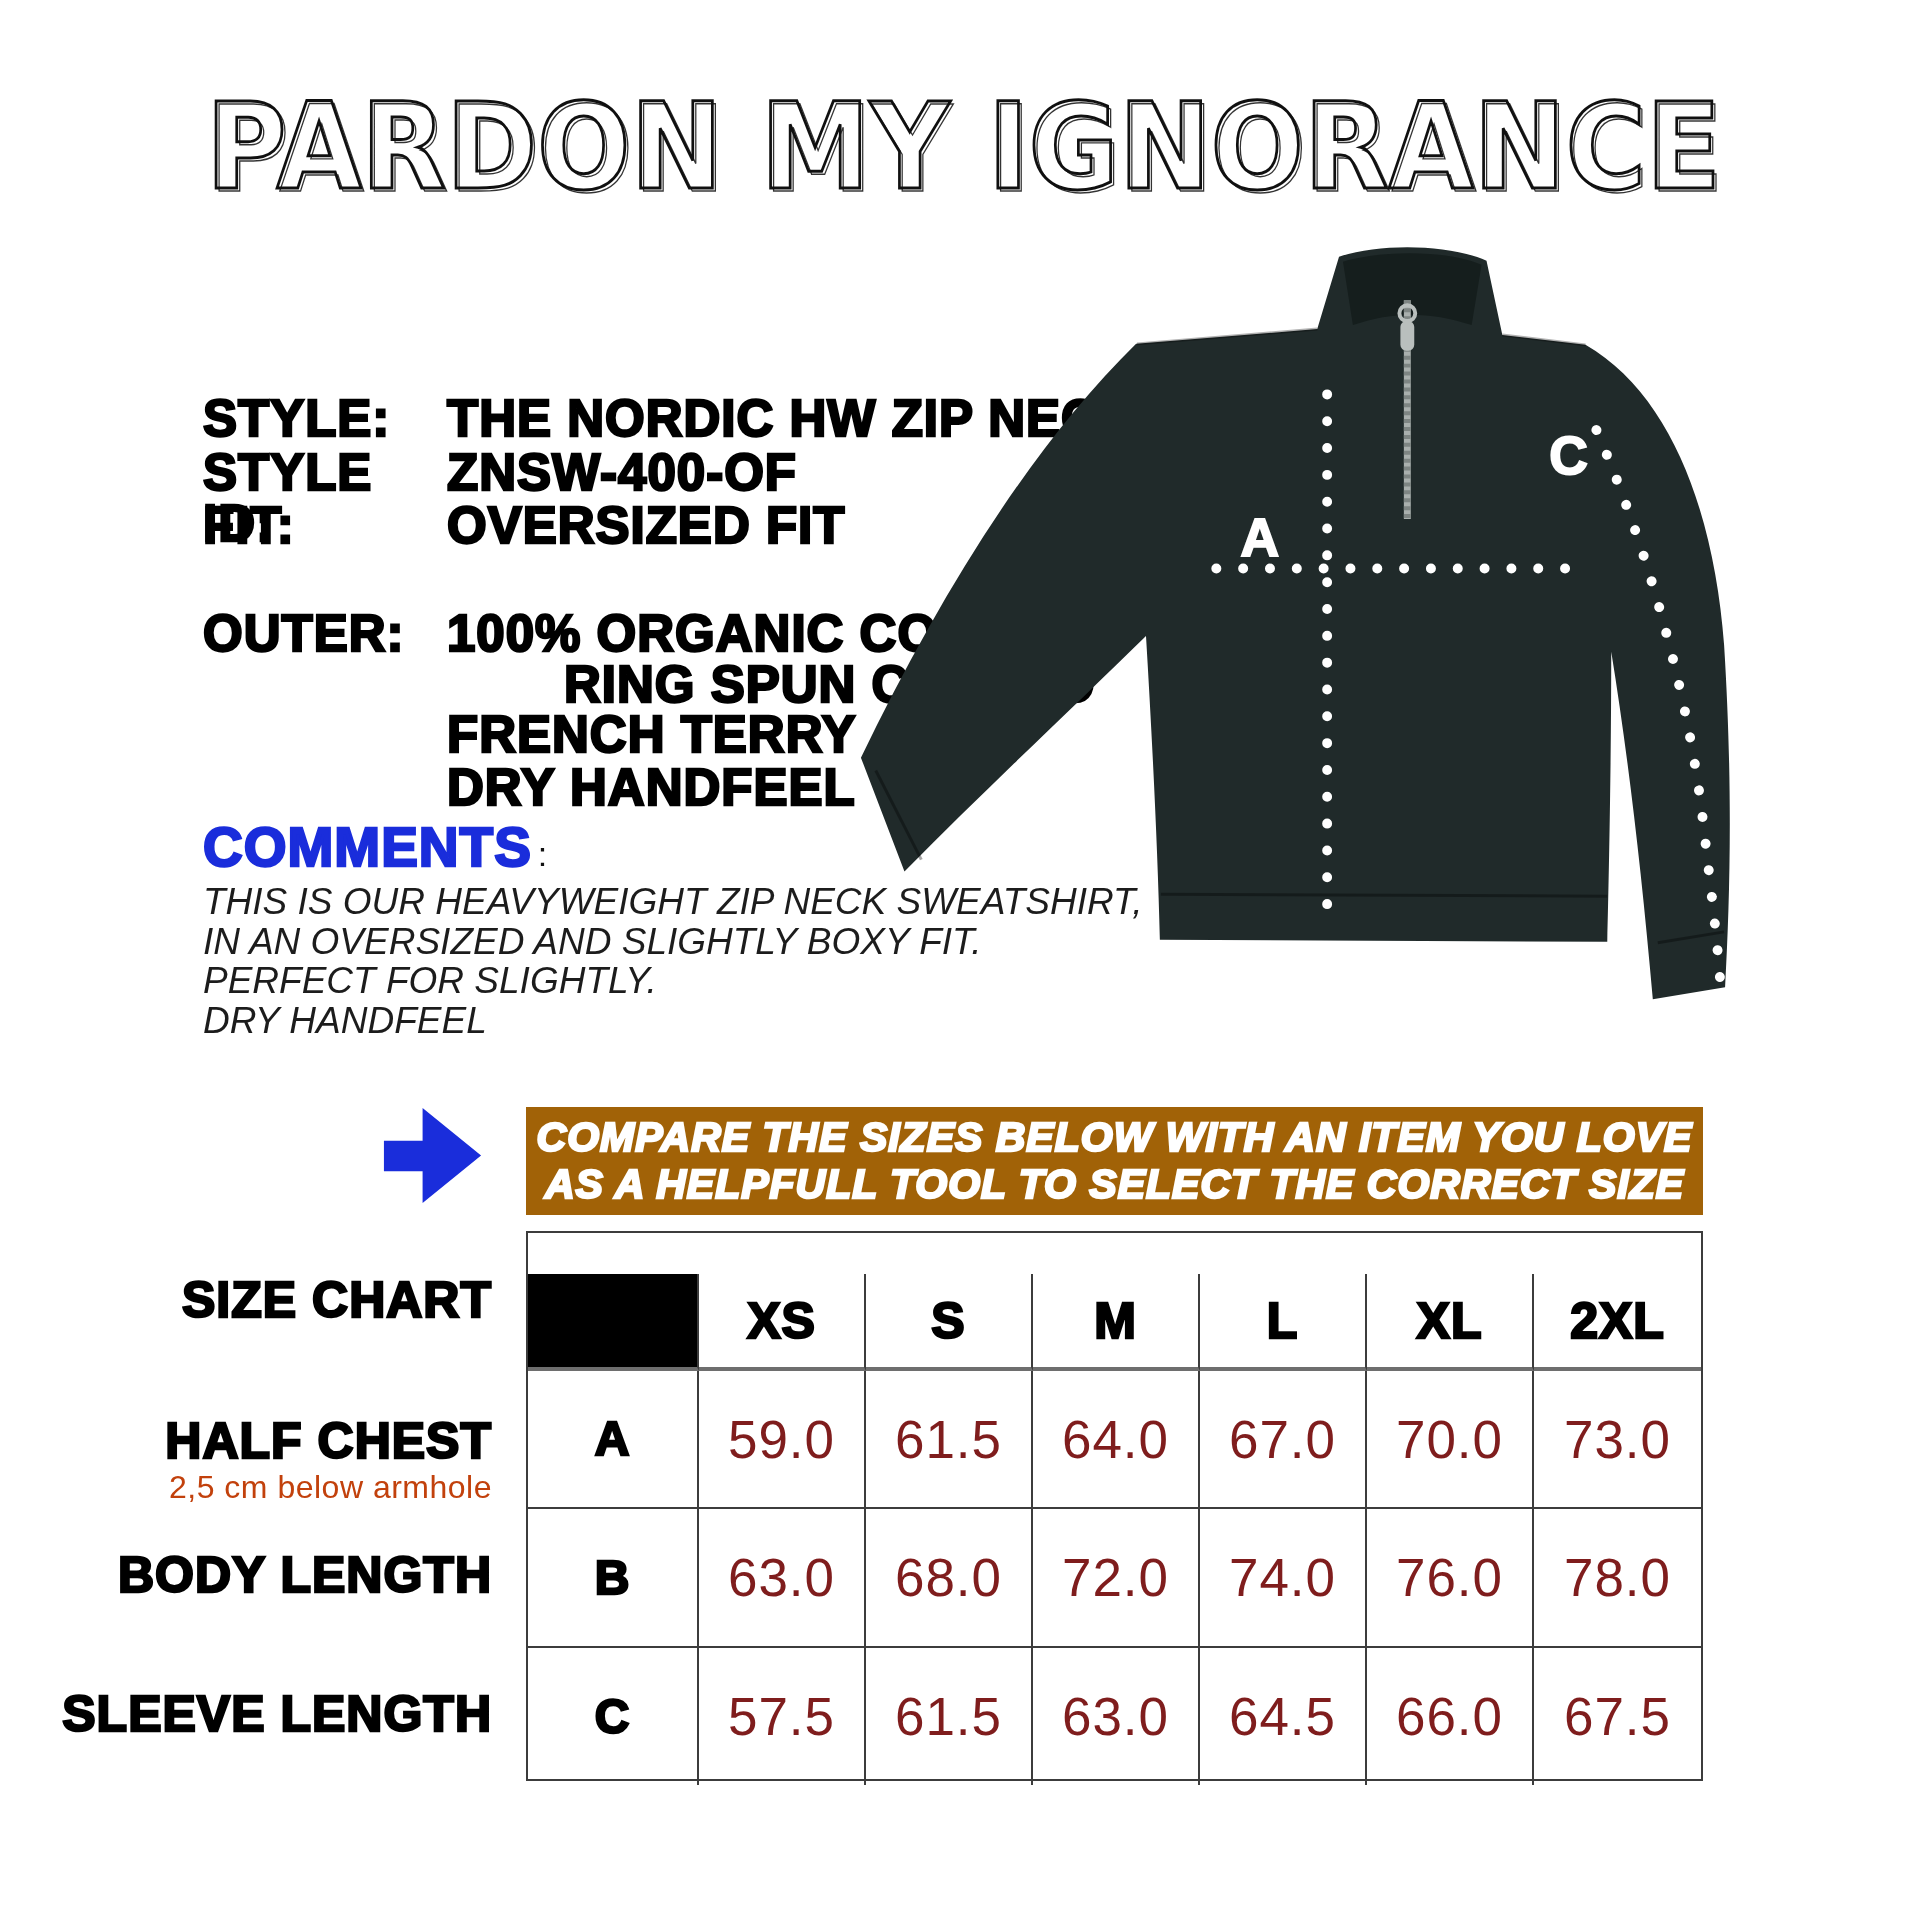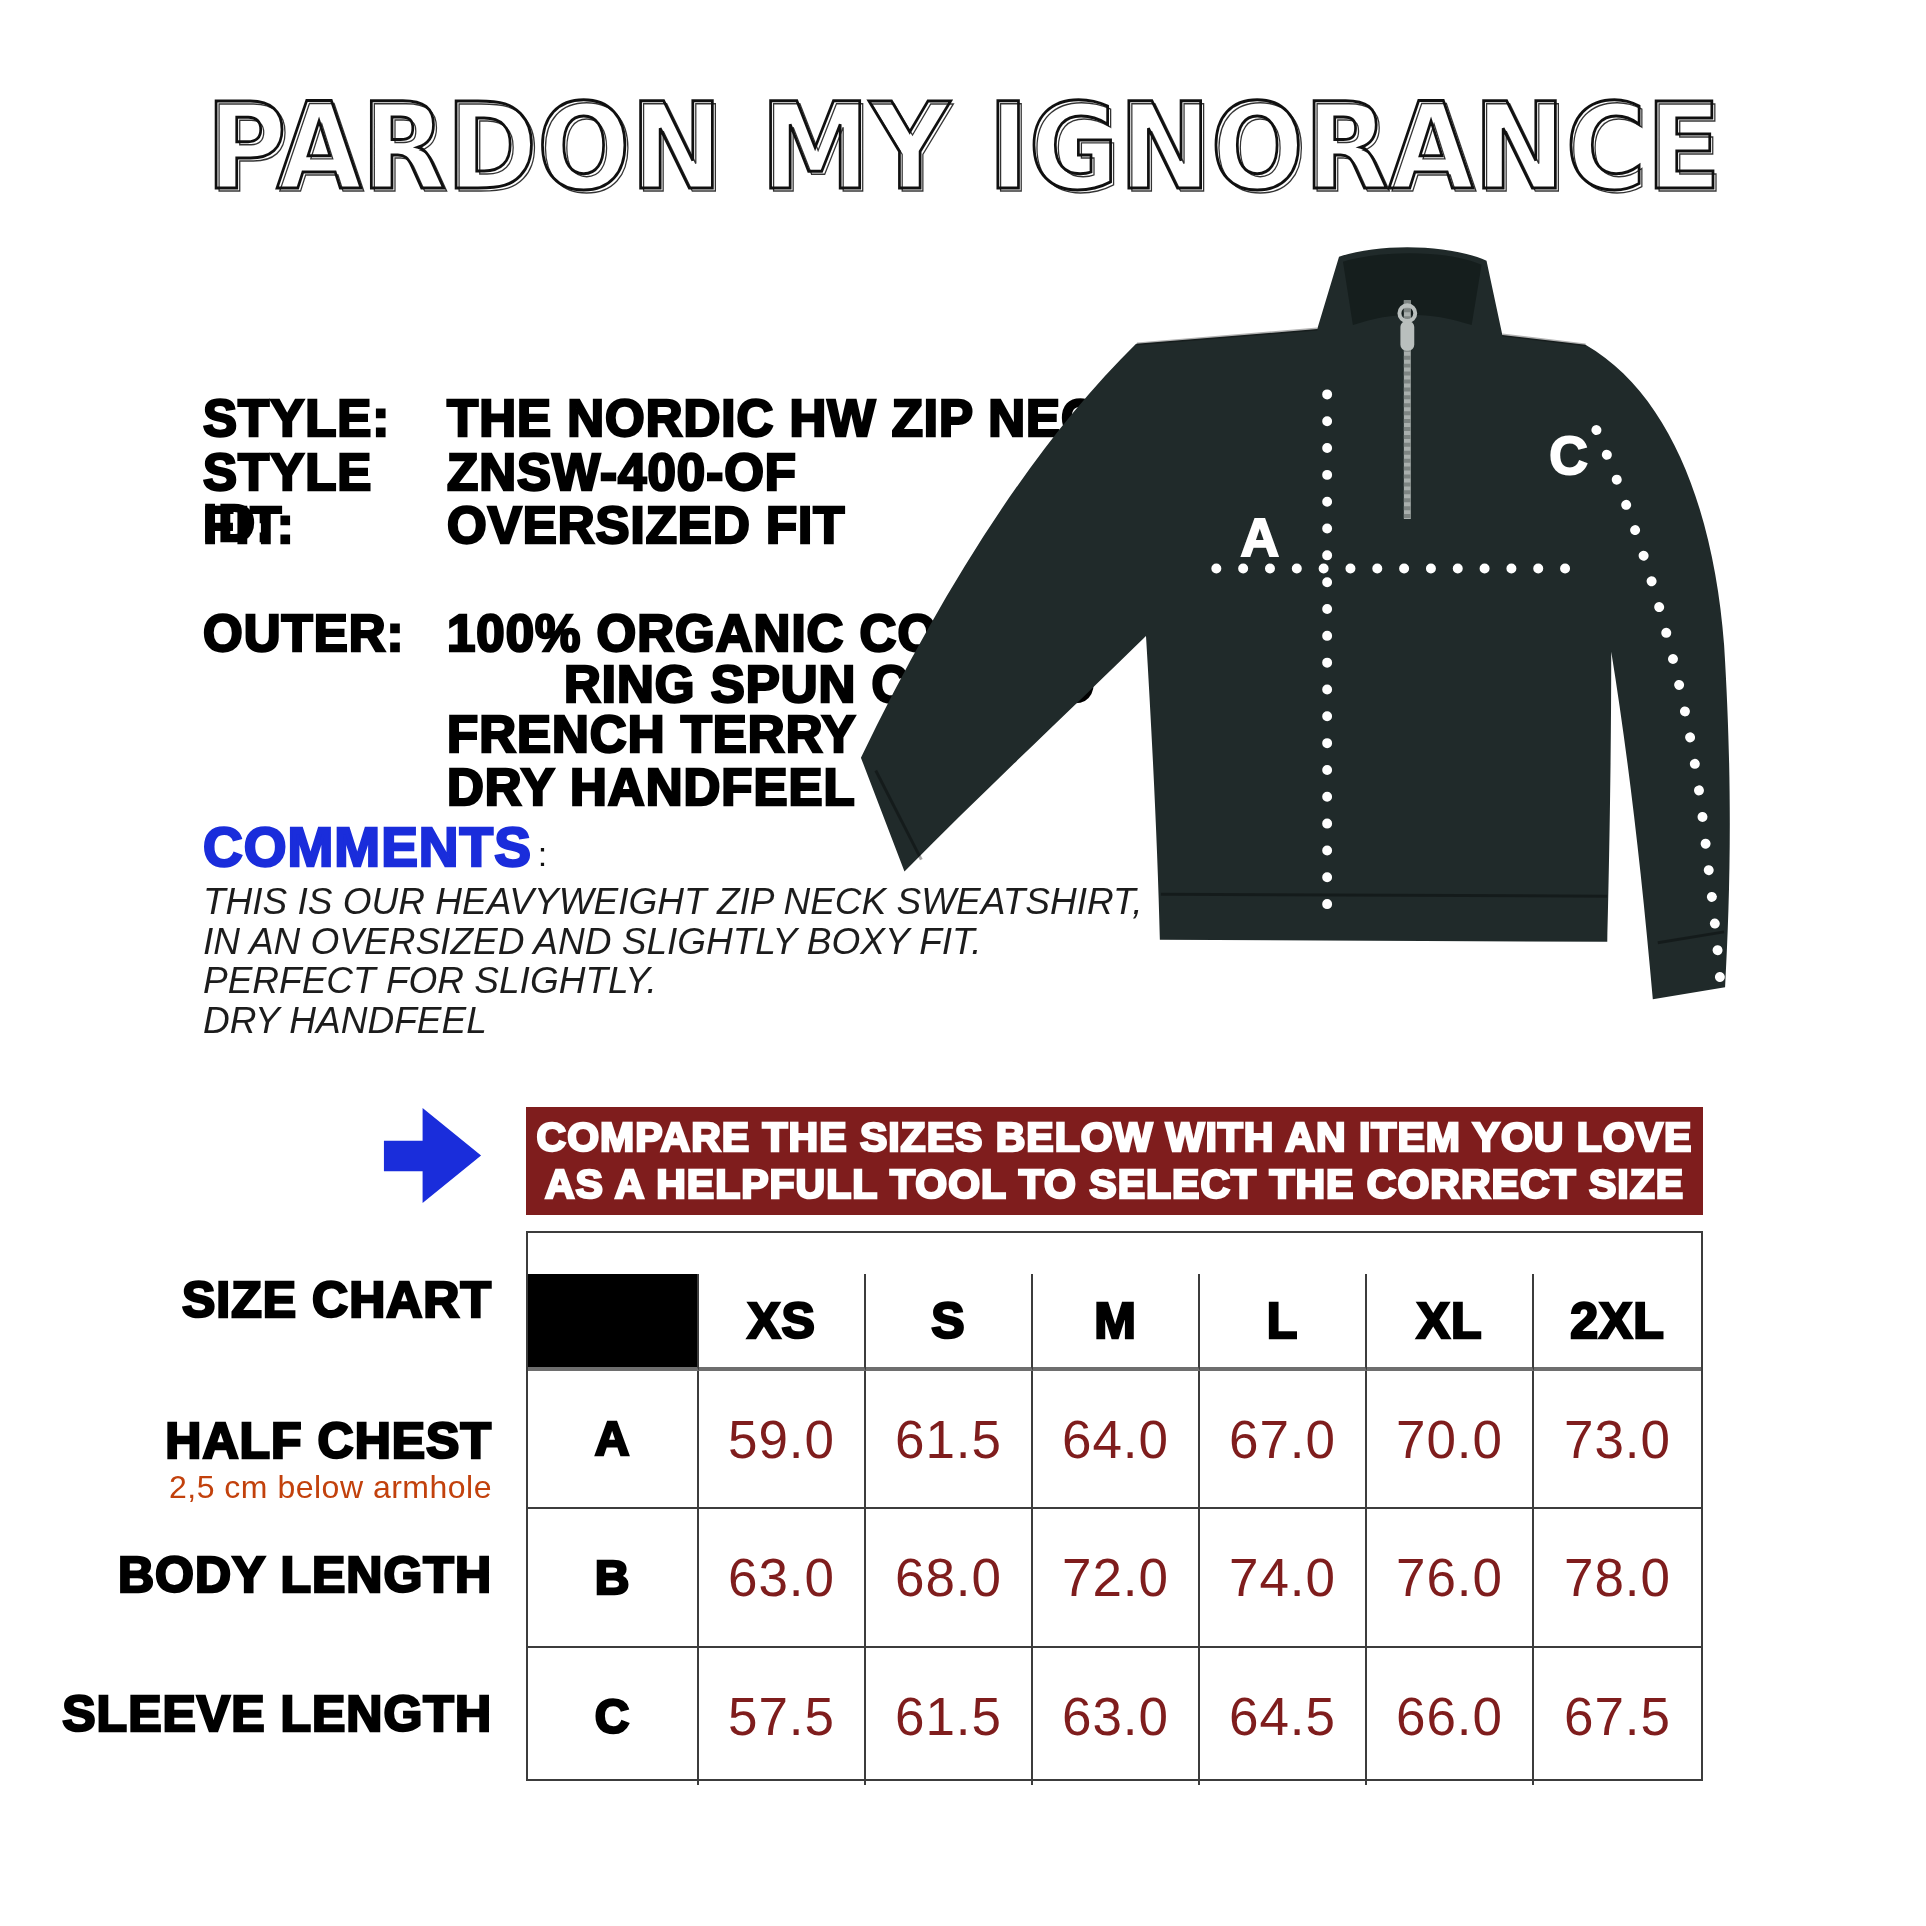--- a/index.html
+++ b/index.html
@@ -6,22 +6,22 @@
   .page{position:relative;width:1927px;height:1927px;background:#ffffff;overflow:hidden;
         font-family:"Liberation Sans",sans-serif;color:#000;}
   .abs{position:absolute;}
   
   .bubble{font-family:"Liberation Sans",sans-serif;font-weight:bold;
           -webkit-text-stroke:2.5px currentColor;letter-spacing:1px;line-height:1;}
   .spec-label{left:203px;width:243px;}
   .spec-line{font-size:51px;}
   .spec-value{left:447px;}
   .comments-body{font-style:italic;font-size:37px;color:#1c1c1c;line-height:1;letter-spacing:0;}
-  .banner{left:526px;top:1107px;width:1177px;height:108px;background:#7f1d1d;
-          display:flex;flex-direction:column;align-items:center;justify-content:center;}
+  .banner{left:526px;top:1107px;width:1177px;height:108px;background:#a16207;
+          display:flex;flex-direction:column;align-items:center;justify-content:center;font-style:italic;}
   .banner-line{color:#ffffff;font-size:41px;line-height:47px;white-space:nowrap;}
   .chart-grid{left:526px;top:1231px;width:1177px;height:550px;display:grid;
               grid-template-columns:171px repeat(6,1fr);
               grid-template-rows:138px 138px 139px 137px;
               border:2px solid #3c3c3c;background:#fff;box-sizing:border-box;}
   .cell{border-right:2px solid #3c3c3c;border-bottom:2px solid #3c3c3c;
         display:flex;align-items:center;justify-content:center;box-sizing:border-box;}
   .cell.lc{border-right:none;}
   .cell.lr{border-bottom:none;}
   .cell.hdr{border-bottom:4px solid #6e6e6e;margin-top:41px;}

